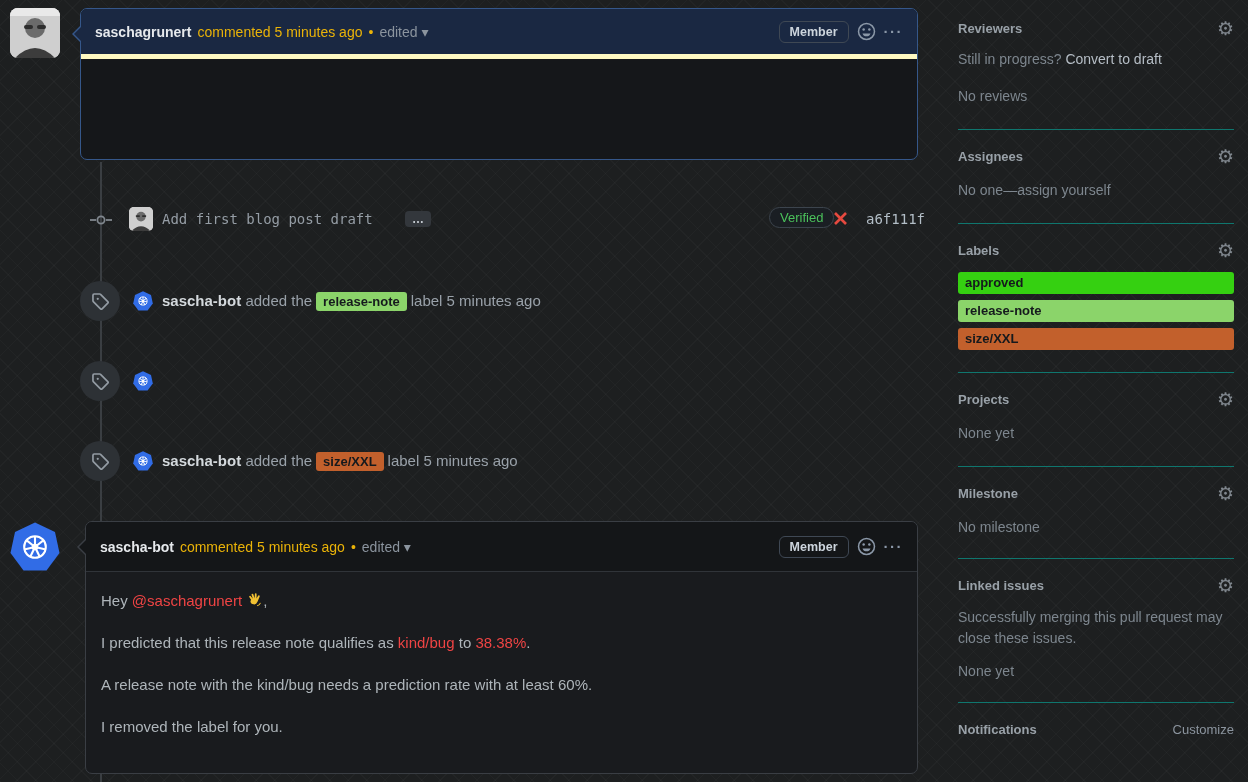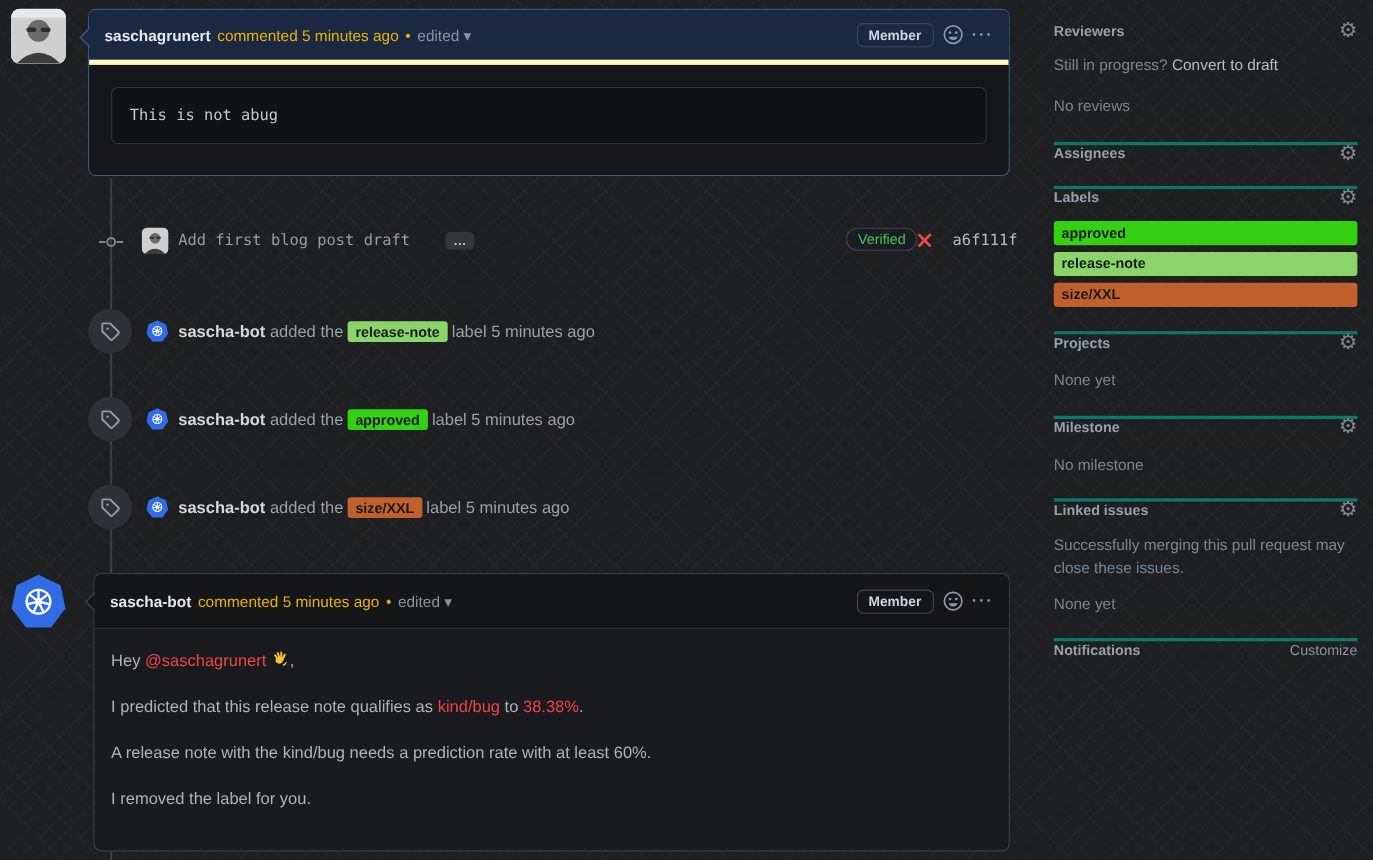--- a/index.html
+++ b/index.html
@@ -55,21 +55,21 @@
   .sha { font-family:"DejaVu Sans Mono", monospace; font-size:14px; color:#b3bec7;margin-left:11px; }
 
   
   .event-row { position:absolute; left:80px; width:838px; height:42px; display:flex; align-items:center; z-index:1; font-size:15px; color:#99a1a9; }
   .event-circle { width:40px; height:40px; border-radius:50%; background:#2d3135; display:flex; align-items:center; justify-content:center; flex:0 0 40px; }
   .event-actor { font-weight:bold; color:#d4d9dd; }
   .label-chip { display:inline-block; border-radius:3px; padding:2px 7px; font-size:13px; font-weight:bold; color:#15191d; margin:0 4px; }
 
   
   .sidebar { position:absolute; left:958px; top:21px; width:276px; z-index:1; }
-  .side-section { border-bottom:3px solid #0f766e; padding-bottom:22px; }
+  .side-section { border-bottom:1px solid #0f766e; padding-bottom:22px; margin-bottom:19px; }
   .side-section.last { border-bottom:none; padding-bottom:0; margin-bottom:0; }
   .side-h { font-size:13px; font-weight:bold; color:#99a1a8; display:flex; justify-content:space-between; align-items:center; }
   .gear { color:#7f868d; font-size:19px; line-height:14px; cursor:pointer; font-weight:normal; }
   .side-text { font-size:14px; color:#7d868e; margin-top:16px; line-height:1.5; }
   .side-link { color:#b6bec6; cursor:pointer; }
   .side-link.dim { color:#7d868e; }
   .side-label { display:block; border-radius:3px; height:22px; line-height:22px; padding:0 7px; font-size:13px; font-weight:bold; color:#15191d; margin-top:6px; cursor:pointer; }
   .side-labels-wrap { margin-top:14px; }
   .side-labels-wrap .side-label:first-child { margin-top:0; }
   .customize { font-size:13px; color:#8b949e; font-weight:normal; cursor:pointer; }
@@ -105,23 +105,20 @@
         <svg width="19" height="19" viewBox="0 0 20 20">
           <circle cx="10" cy="10" r="8.4" fill="none" stroke="#8b98a8" stroke-width="1.6"></circle>
           <circle cx="7" cy="8" r="1.3" fill="#8b98a8"></circle>
           <circle cx="13" cy="8" r="1.3" fill="#8b98a8"></circle>
           <path d="M5.8 12 a4.4 4.4 0 0 0 8.4 0 z" fill="#8b98a8"></path>
         </svg>
       </span>
       <span class="kebab">···</span>
     </div>
   </div>
-  <div class="c-body" style="padding:20px;">
-    <div class="code-block">This is not abug</div>
-  </div>
 </div>
 
 <div class="commit-row">
   <svg class="abs" style="left:10px; top:8px;" width="22" height="16" viewBox="0 0 22 16">
     <line x1="0" y1="8" x2="6" y2="8" stroke="#80878e" stroke-width="1.8"></line>
     <circle cx="11" cy="8" r="3.6" fill="none" stroke="#80878e" stroke-width="1.8"></circle>
     <line x1="16" y1="8" x2="22" y2="8" stroke="#80878e" stroke-width="1.8"></line>
   </svg>
   <div class="abs avatar avatar-photo" style="left:49px; top:3px; width:24px; height:24px; border-radius:5px;">
     <svg width="24" height="24" viewBox="0 0 50 50">
@@ -183,24 +180,20 @@
           <line x1="12" y1="12" x2="12" y2="5" transform="rotate(51.4 12 12)"></line>
           <line x1="12" y1="12" x2="12" y2="5" transform="rotate(102.8 12 12)"></line>
           <line x1="12" y1="12" x2="12" y2="5" transform="rotate(154.2 12 12)"></line>
           <line x1="12" y1="12" x2="12" y2="5" transform="rotate(205.7 12 12)"></line>
           <line x1="12" y1="12" x2="12" y2="5" transform="rotate(257.1 12 12)"></line>
           <line x1="12" y1="12" x2="12" y2="5" transform="rotate(308.5 12 12)"></line>
         </g>
         <circle cx="12" cy="12" r="2" fill="#fff"></circle>
       </svg>
   </div>
-  <span style="margin-left:9px;">
-    <span class="event-actor">sascha-bot</span>
-    <span>added the</span><span class="label-chip" style="background-color: rgb(53, 208, 17);">approved</span><span>label 5 minutes ago</span>
-  </span>
 </div>
 
 <div class="event-row" style="top:440px;">
   <div class="event-circle">
     <svg width="18" height="18" viewBox="0 0 16 16">
         <path fill="#939ba3" d="M7.775 1.05c.463 0 .908.184 1.236.512l6.427 6.426a1.75 1.75 0 0 1 0 2.475l-5.026 5.026a1.75 1.75 0 0 1-2.475 0L1.51 9.062a1.75 1.75 0 0 1-.512-1.237V2.8A1.75 1.75 0 0 1 2.748 1.05Zm0 1.5H2.748a.25.25 0 0 0-.25.25v5.025c0 .066.026.13.073.177l6.427 6.426a.25.25 0 0 0 .353 0l5.026-5.025a.25.25 0 0 0 0-.354L7.951 2.623a.25.25 0 0 0-.176-.073ZM6 5a1 1 0 1 1 0 2 1 1 0 0 1 0-2Z"></path>
       </svg>
   </div>
   <div class="k8s-badge" style="width:20px; height:20px; margin-left:13px;">
     <svg width="14" height="14" viewBox="0 0 24 24">
@@ -280,20 +273,21 @@
       </div>
     <div class="side-text" style="margin-top:13px;"><span>Still in progress? </span><span class="side-link">Convert to draft</span></div>
     <div class="side-text">No reviews</div>
   </div>
 
   <div class="side-section">
     <div class="side-h">
         <span>Assignees</span>
         <span class="gear">⚙</span>
       </div>
+    <div class="side-text"><span>No one—</span><span class="side-link dim">assign yourself</span></div>
   </div>
 
   <div class="side-section">
     <div class="side-h">
         <span>Labels</span>
         <span class="gear">⚙</span>
       </div>
     <div class="side-labels-wrap">
       <span class="side-label" style="background-color: rgb(53, 208, 17);">approved</span>
       <span class="side-label" style="background-color: rgb(139, 212, 106);">release-note</span>

